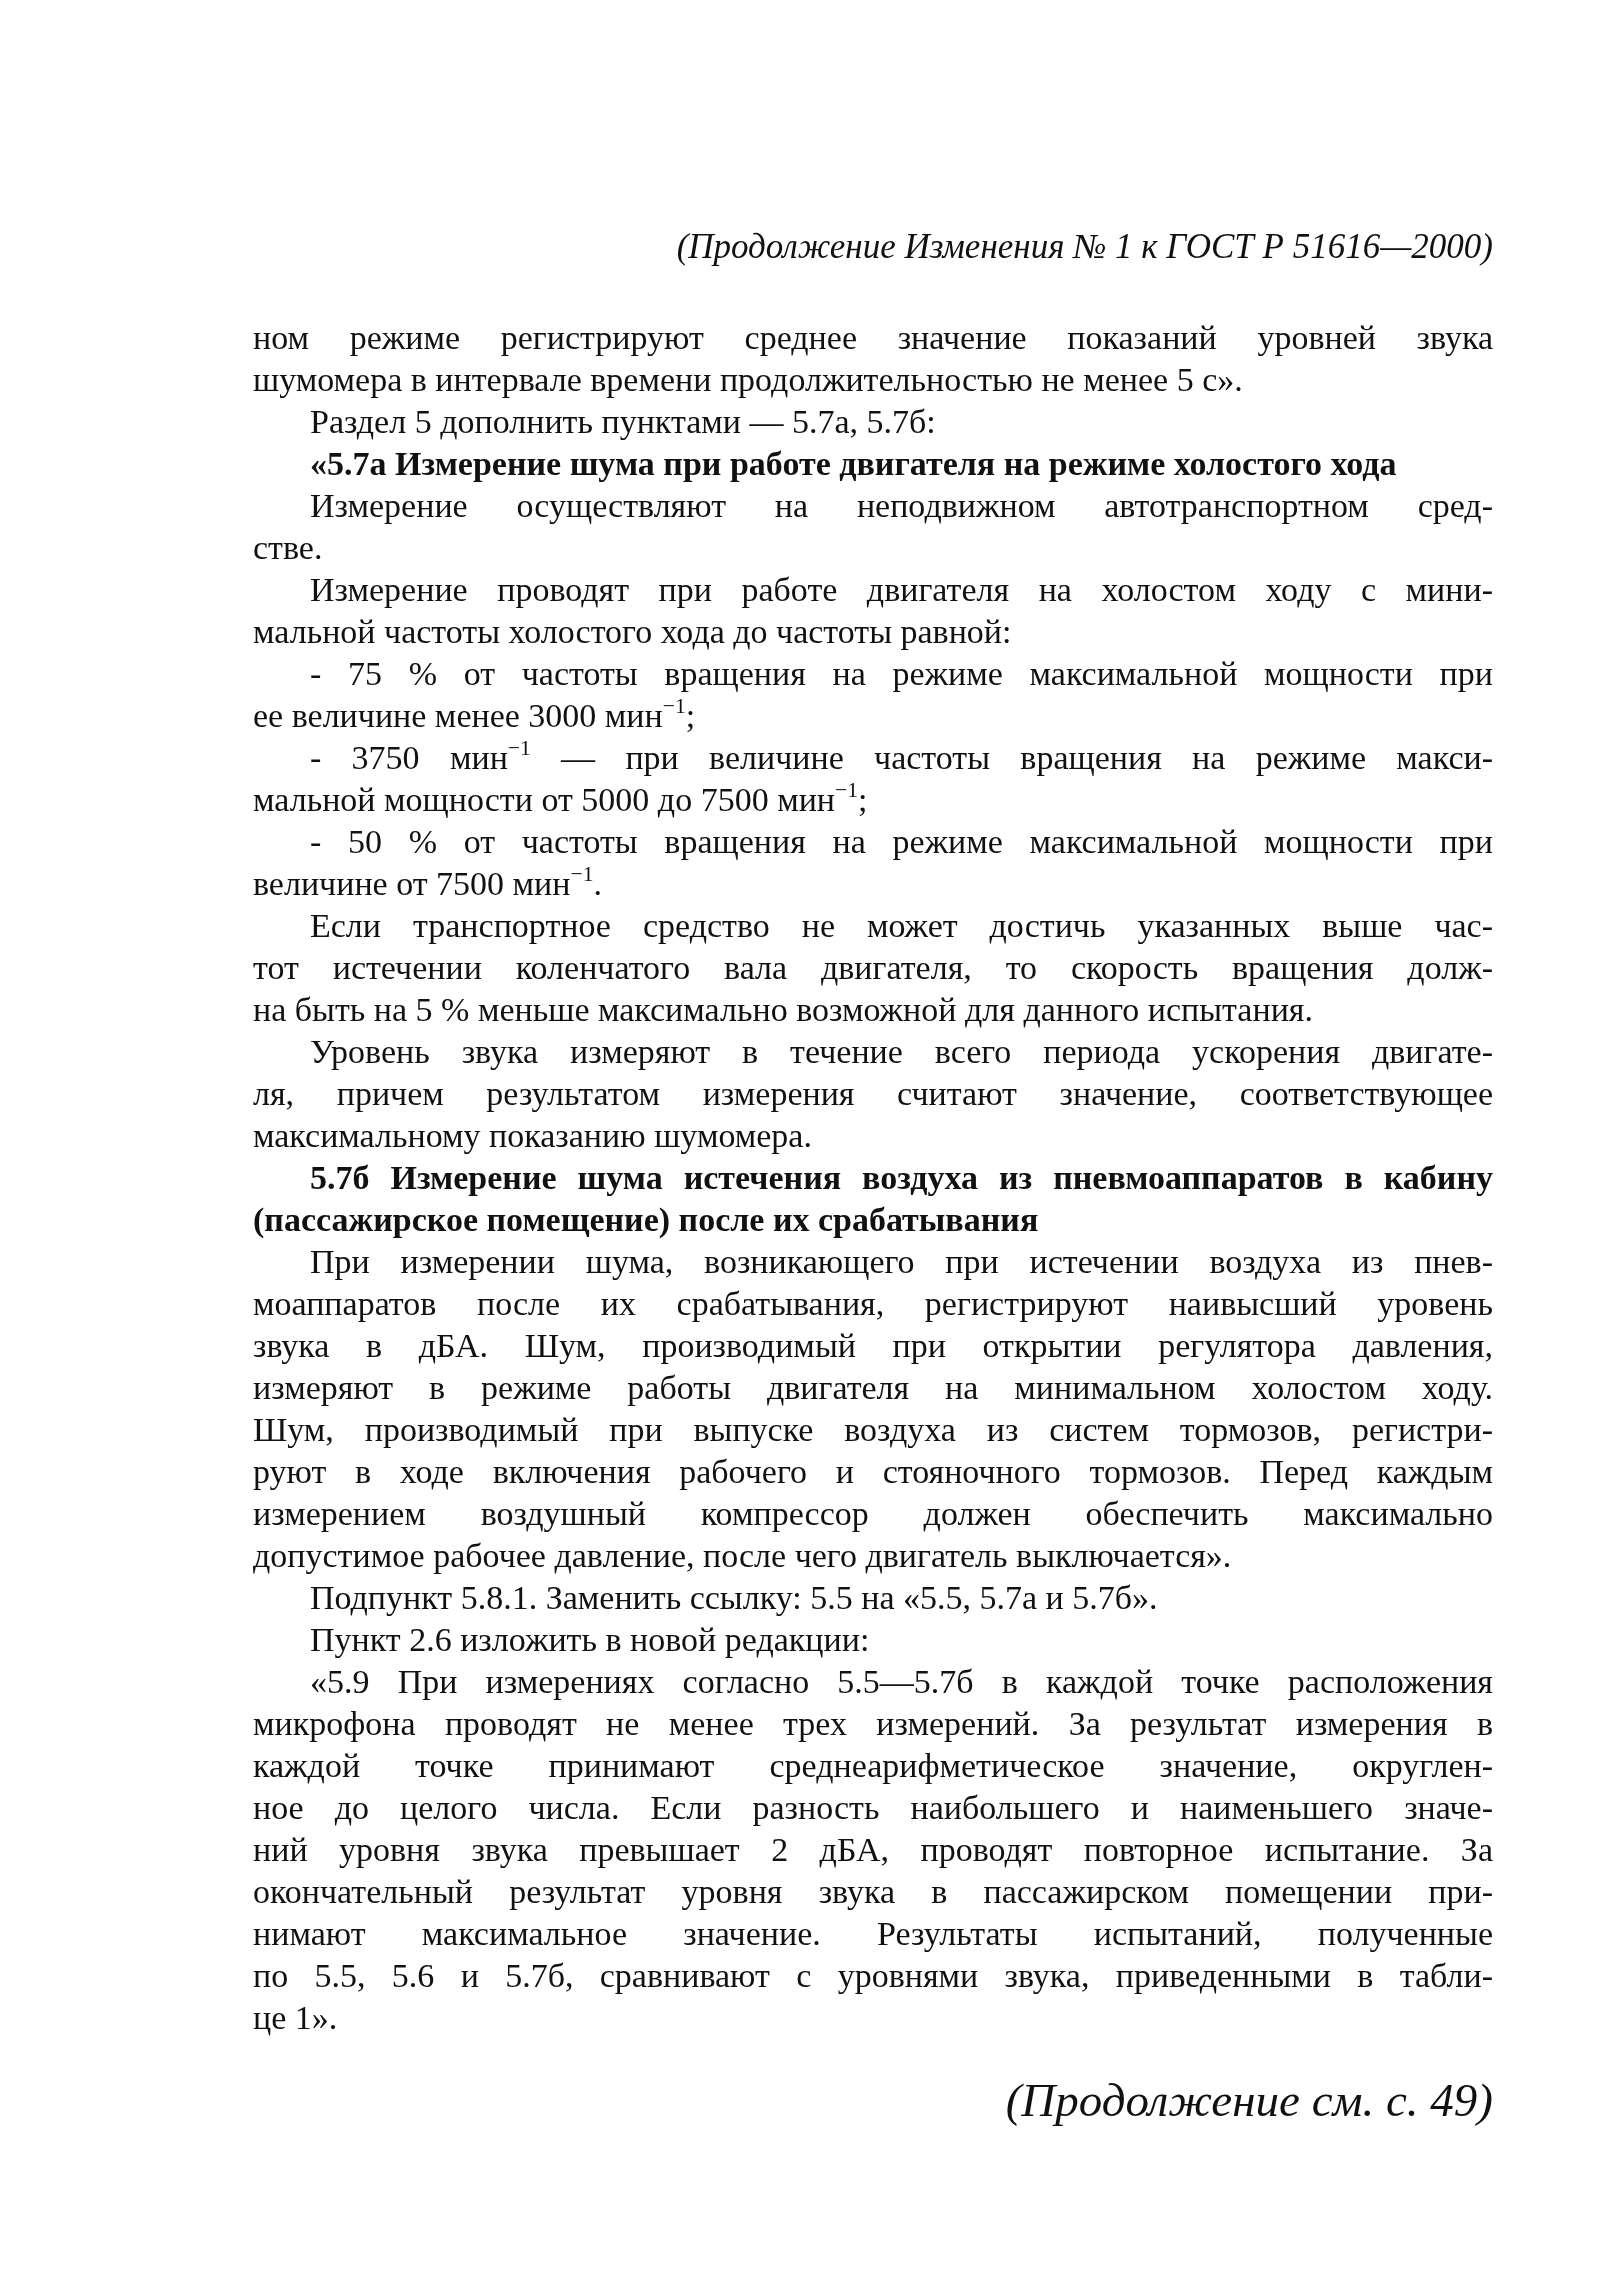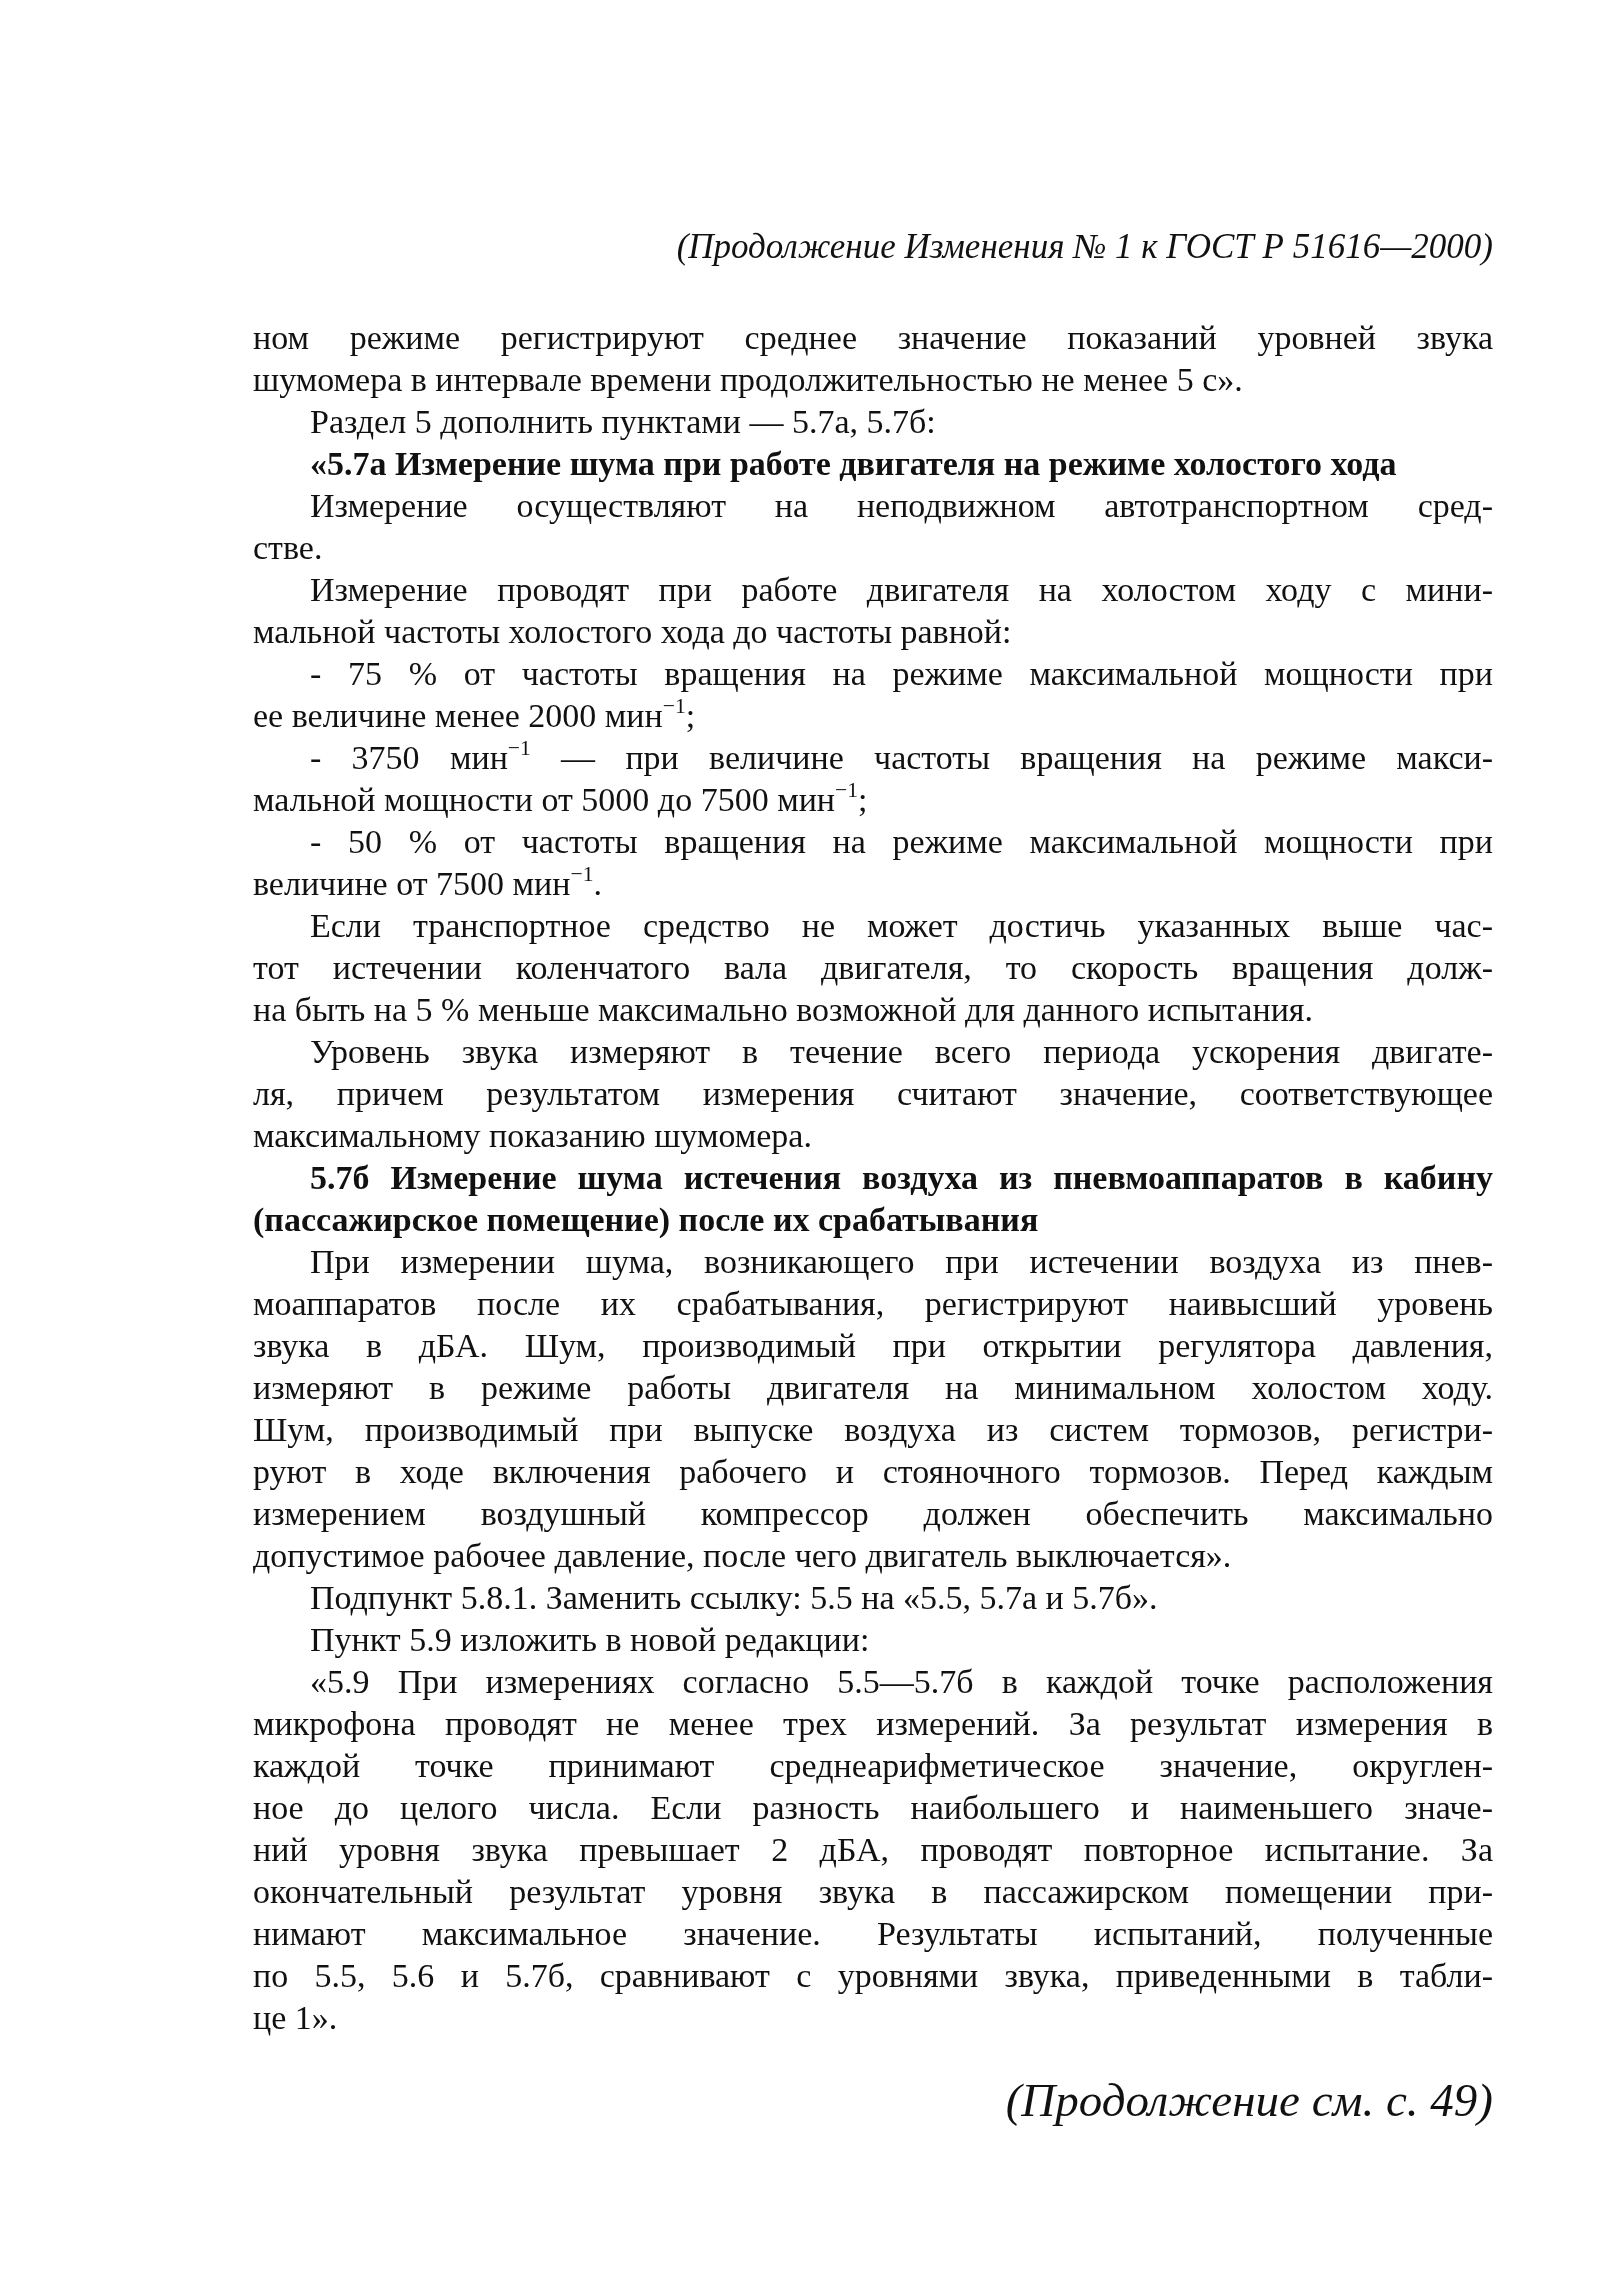--- a/index.html
+++ b/index.html
@@ -79,21 +79,21 @@
   <div class="body-text" id="body-text">
       <div class="line"><span>ном режиме регистрируют среднее значение показаний уровней звука</span></div>
       <div class="line last"><span>шумомера в интервале времени продолжительностью не менее 5 с».</span></div>
       <div class="line indent last"><span>Раздел 5 дополнить пунктами — 5.7а, 5.7б:</span></div>
       <div class="line indent bold last"><span>«5.7а Измерение шума при работе двигателя на режиме холостого хода</span></div>
       <div class="line indent"><span>Измерение осуществляют на неподвижном автотранспортном сред-</span></div>
       <div class="line last"><span>стве.</span></div>
       <div class="line indent"><span>Измерение проводят при работе двигателя на холостом ходу с мини-</span></div>
       <div class="line last"><span>мальной частоты холостого хода до частоты равной:</span></div>
       <div class="line indent"><span>- 75 % от частоты вращения на режиме максимальной мощности при</span></div>
-      <div class="line last"><span>ее величине менее 2000 мин</span><sup>−1</sup><span>;</span></div>
+      <div class="line last"><span>ее величине менее 3000 мин</span><sup>−1</sup><span>;</span></div>
       <div class="line indent"><span>- 3750 мин</span><sup>−1</sup><span> — при величине частоты вращения на режиме макси-</span></div>
       <div class="line last"><span>мальной мощности от 5000 до 7500 мин</span><sup>−1</sup><span>;</span></div>
       <div class="line indent"><span>- 50 % от частоты вращения на режиме максимальной мощности при</span></div>
       <div class="line last"><span>величине от 7500 мин</span><sup>−1</sup><span>.</span></div>
       <div class="line indent"><span>Если транспортное средство не может достичь указанных выше час-</span></div>
       <div class="line"><span>тот истечении коленчатого вала двигателя, то скорость вращения долж-</span></div>
       <div class="line last"><span>на быть на 5 % меньше максимально возможной для данного испытания.</span></div>
       <div class="line indent"><span>Уровень звука измеряют в течение всего периода ускорения двигате-</span></div>
       <div class="line"><span>ля, причем результатом измерения считают значение, соответствующее</span></div>
       <div class="line last"><span>максимальному показанию шумомера.</span></div>
@@ -101,21 +101,21 @@
       <div class="line bold last"><span>(пассажирское помещение) после их срабатывания</span></div>
       <div class="line indent"><span>При измерении шума, возникающего при истечении воздуха  из пнев-</span></div>
       <div class="line"><span>моаппаратов после их срабатывания, регистрируют наивысший уровень</span></div>
       <div class="line"><span>звука в  дБА. Шум, производимый при открытии регулятора давления,</span></div>
       <div class="line"><span>измеряют в режиме работы двигателя на минимальном холостом ходу.</span></div>
       <div class="line"><span>Шум, производимый при выпуске воздуха из систем тормозов, регистри-</span></div>
       <div class="line"><span>руют в ходе включения рабочего и стояночного тормозов. Перед каждым</span></div>
       <div class="line"><span>измерением воздушный компрессор должен обеспечить максимально</span></div>
       <div class="line last"><span>допустимое рабочее давление, после чего двигатель выключается».</span></div>
       <div class="line indent last"><span>Подпункт 5.8.1. Заменить ссылку: 5.5 на «5.5, 5.7а и 5.7б».</span></div>
-      <div class="line indent last"><span>Пункт 5.9 изложить в новой редакции:</span></div>
+      <div class="line indent last"><span>Пункт 2.6 изложить в новой редакции:</span></div>
       <div class="line indent"><span>«5.9 При измерениях согласно 5.5—5.7б в каждой точке расположения</span></div>
       <div class="line"><span>микрофона проводят не менее трех измерений. За результат измерения в</span></div>
       <div class="line"><span>каждой точке принимают среднеарифметическое значение, округлен-</span></div>
       <div class="line"><span>ное до целого числа. Если разность наибольшего и наименьшего значе-</span></div>
       <div class="line"><span>ний уровня звука превышает 2 дБА, проводят повторное испытание. За</span></div>
       <div class="line"><span>окончательный результат уровня звука в пассажирском помещении при-</span></div>
       <div class="line"><span>нимают максимальное значение. Результаты испытаний, полученные</span></div>
       <div class="line"><span>по 5.5, 5.6 и 5.7б, сравнивают с уровнями звука, приведенными в табли-</span></div>
       <div class="line last"><span>це 1».</span></div>
     </div>

